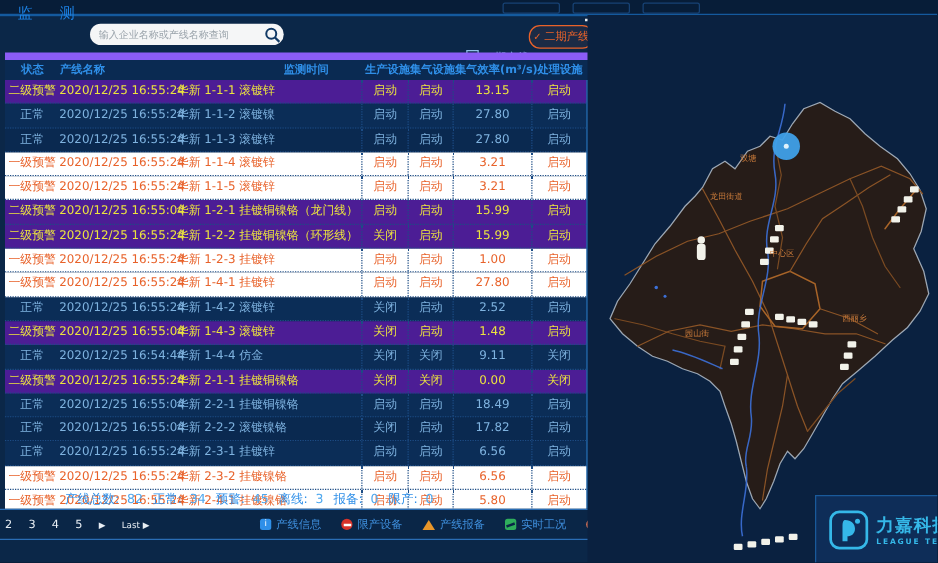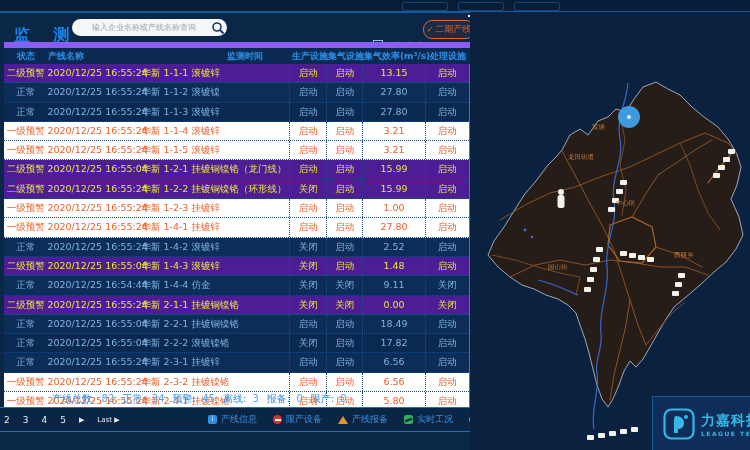--- a/index.html
+++ b/index.html
@@ -2,23 +2,23 @@
 <html><head>
 <meta charset="utf-8">
 <style>
   html,body{margin:0;padding:0;background:#081c33;}
   .app{position:relative;width:750px;height:450px;background:#0b2748;overflow:hidden;
        font-family:"DejaVu Sans","Liberation Sans",sans-serif;}
   
   .topstrip{position:absolute;left:0;top:0;width:750px;height:11px;background:#071d38;border-bottom:2px solid #145a9e;}
   .deco{position:absolute;top:2px;width:44px;height:7px;border:1px solid #1c4c85;border-radius:2px;opacity:.8;}
   
-  .page-title{position:absolute;left:14px;top:25px;font-size:16px;font-weight:bold;color:#1d83e6;letter-spacing:9px;}
+  .page-title{position:absolute;left:14px;top:2px;font-size:12px;font-weight:normal;color:#1d83e6;letter-spacing:9px;}
   .searchwrap{position:absolute;left:72px;top:19px;width:155px;height:17px;background:#f5f6f7;border-radius:9px;display:flex;align-items:center;}
-  .searchwrap input{flex:1;border:none;outline:none;background:transparent;font-size:8px;color:#555;padding:0 4px 0 20px;
+  .searchwrap input{flex:1;border:none;outline:none;background:transparent;font-size:8px;color:#555;padding:0 4px 0 7px;
        font-family:"DejaVu Sans","Liberation Sans",sans-serif;}
   .searchwrap input::placeholder{color:#9aa3ab;}
   .searchbtn{width:14px;height:14px;margin-right:2px;border:none;background:transparent;padding:0;cursor:pointer;}
   .phase1{position:absolute;left:373px;top:40px;display:flex;align-items:flex-start;gap:4px;font-size:9px;color:#8fc0e8;cursor:pointer;}
   .cbx{width:8px;height:8px;border:1px solid #8fc0e8;background:transparent;display:inline-block;}
   .phase2{position:absolute;left:423px;top:20px;width:50px;height:17px;border:1px solid #e8622a;border-radius:9px;
           color:#e8622a;font-size:9px;display:flex;align-items:center;justify-content:center;gap:2px;background:rgba(232,98,42,.08);cursor:pointer;}
   .phase2 .chk{font-size:8px;}
   .corner{position:absolute;left:468px;top:15px;width:9px;height:9px;border-top:2px solid #eef2f6;border-right:2px solid #eef2f6;}
   

